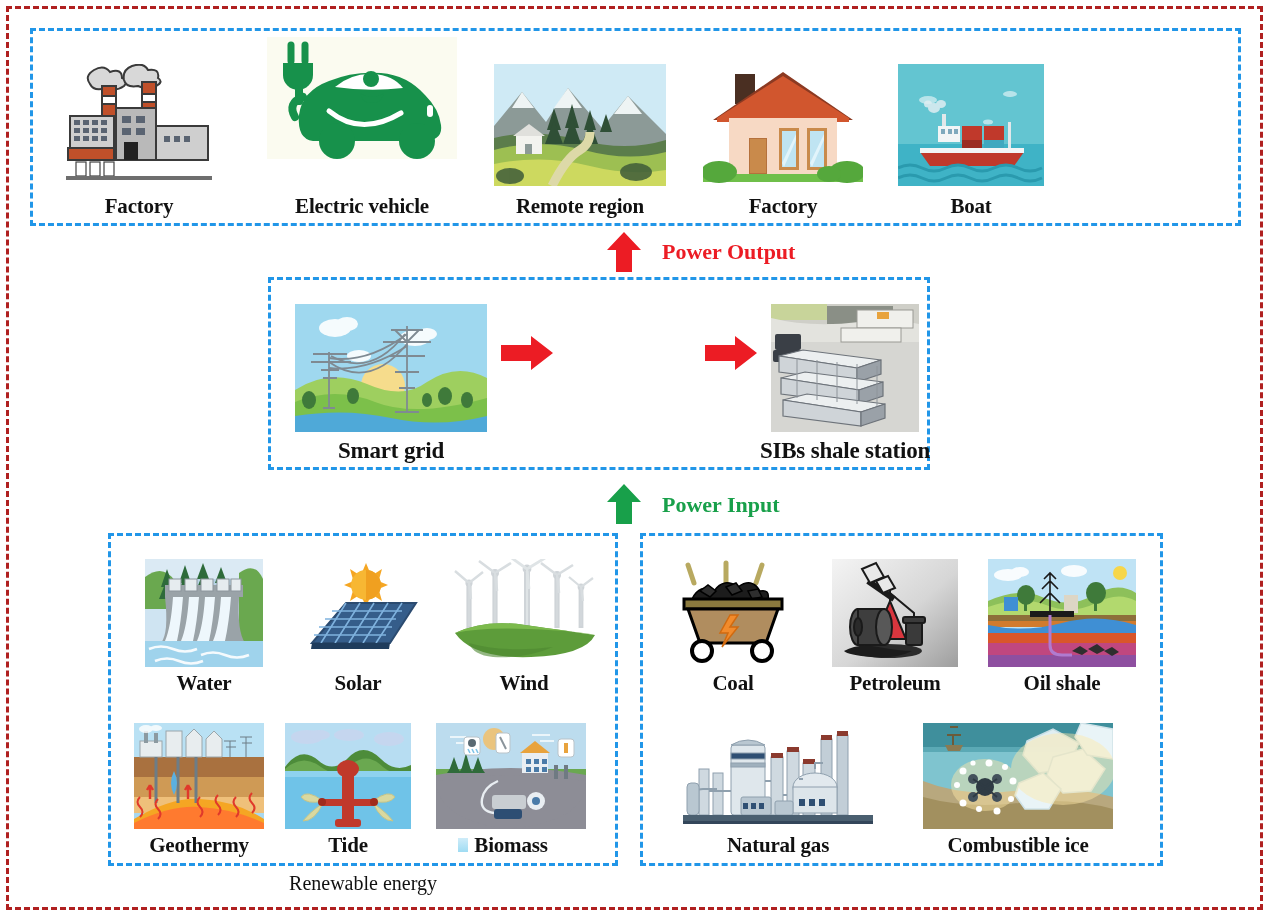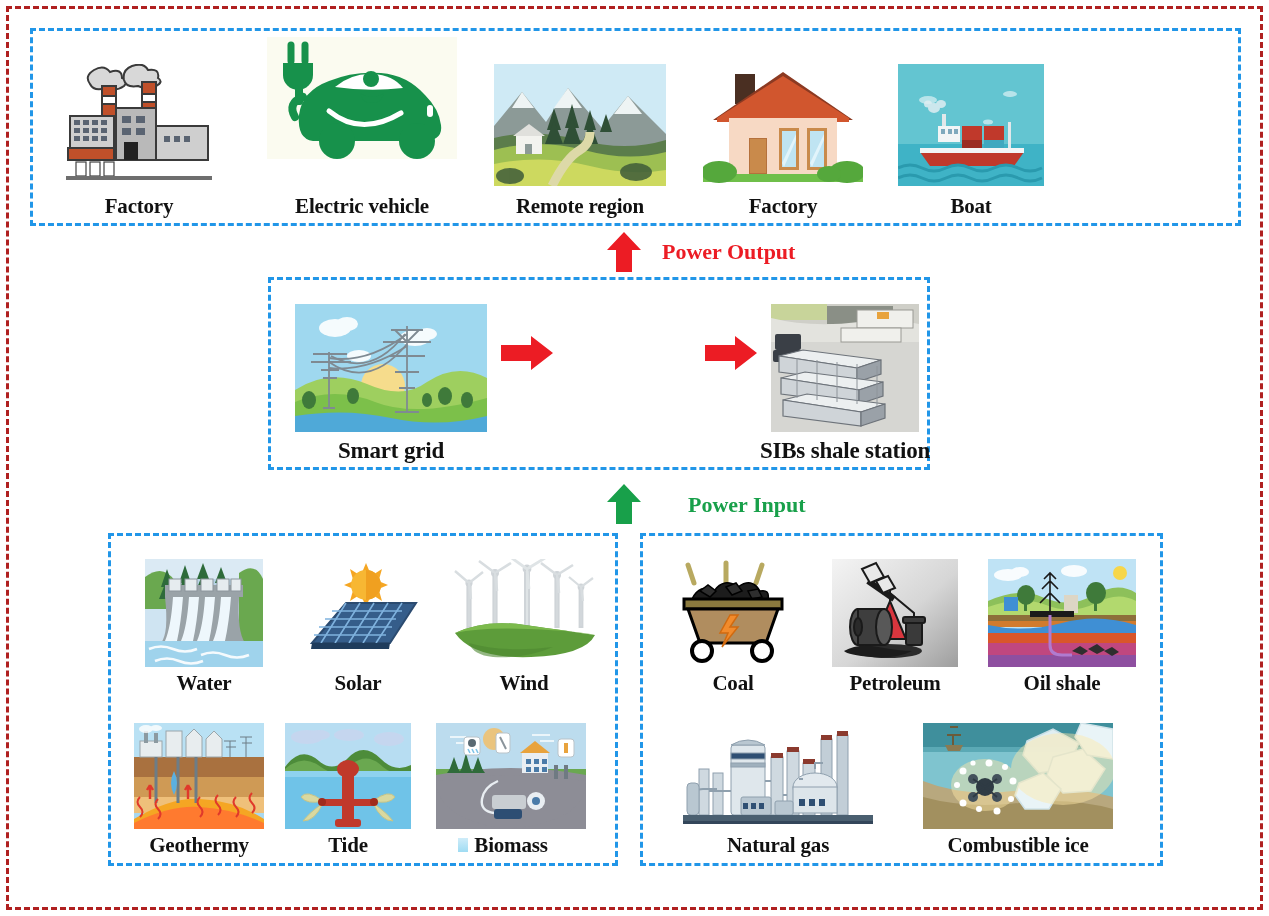--- a/index.html
+++ b/index.html
@@ -383,21 +383,21 @@
       </div>
       <div class="caption cap-mid">SIBs shale station</div>
     </div>
   </div>
 
   <div class="arrow-up" style="left:607px; top:484px;">
     <svg viewBox="0 0 34 40" width="34" height="40">
       <path d="M17 0 L34 18 H25 V40 H9 V18 H0 Z" fill="#18a04a"></path>
     </svg>
   </div>
-  <div class="flow-label flow-in" style="left:688px; top:492px;text-align:right;">Power Input</div>
+  <div class="flow-label flow-in" style="left:662px; top:492px;text-align:right;">Power Input</div>
 
   <div class="panel" style="left:108px; top:533px; width:510px; height:333px;">
 
     <div class="item" style="left:18px; top:10px; width:150px; height:150px;">
       <div class="thumb" style="width:118px;height:108px;">
         <svg viewBox="0 0 118 108" width="118" height="108">
           <rect width="118" height="108" fill="#cfe4f2"></rect>
           <rect y="0" width="118" height="26" fill="#dbeaf4"></rect>
           <path d="M0 20 h118 v12 H0z" fill="#b9d4e6"></path>
           <path d="M0 18 q18 -14 30 4 q8 16 -2 28 L0 50z" fill="#6aa84f"></path>
@@ -642,20 +642,21 @@
           <circle cx="100" cy="78" r="4" fill="#4a7ba8"></circle>
         </svg>
       </div>
       <div class="caption cap-bottom" style="position:relative;">
         <span class="artifact"></span>
         <span>Biomass</span>
       </div>
     </div>
   </div>
 
+  <div class="section-label" style="left:108px; top:872px; width:510px;">Renewable energy</div>
 
   <div class="panel" style="left:640px; top:533px; width:523px; height:333px;">
 
     <div class="item" style="left:14px; top:10px; width:152px; height:150px;">
       <div class="thumb" style="width:126px;height:108px;">
         <svg viewBox="0 0 126 108" width="126" height="108">
           <g fill="#e0d08a" stroke="#b8a960" stroke-width="1.5">
             <path d="M18 6 l6 18" stroke-linecap="round" stroke-width="5"></path>
             <path d="M56 4 l0 20" stroke-linecap="round" stroke-width="5"></path>
             <path d="M92 6 l-6 18" stroke-linecap="round" stroke-width="5"></path>

